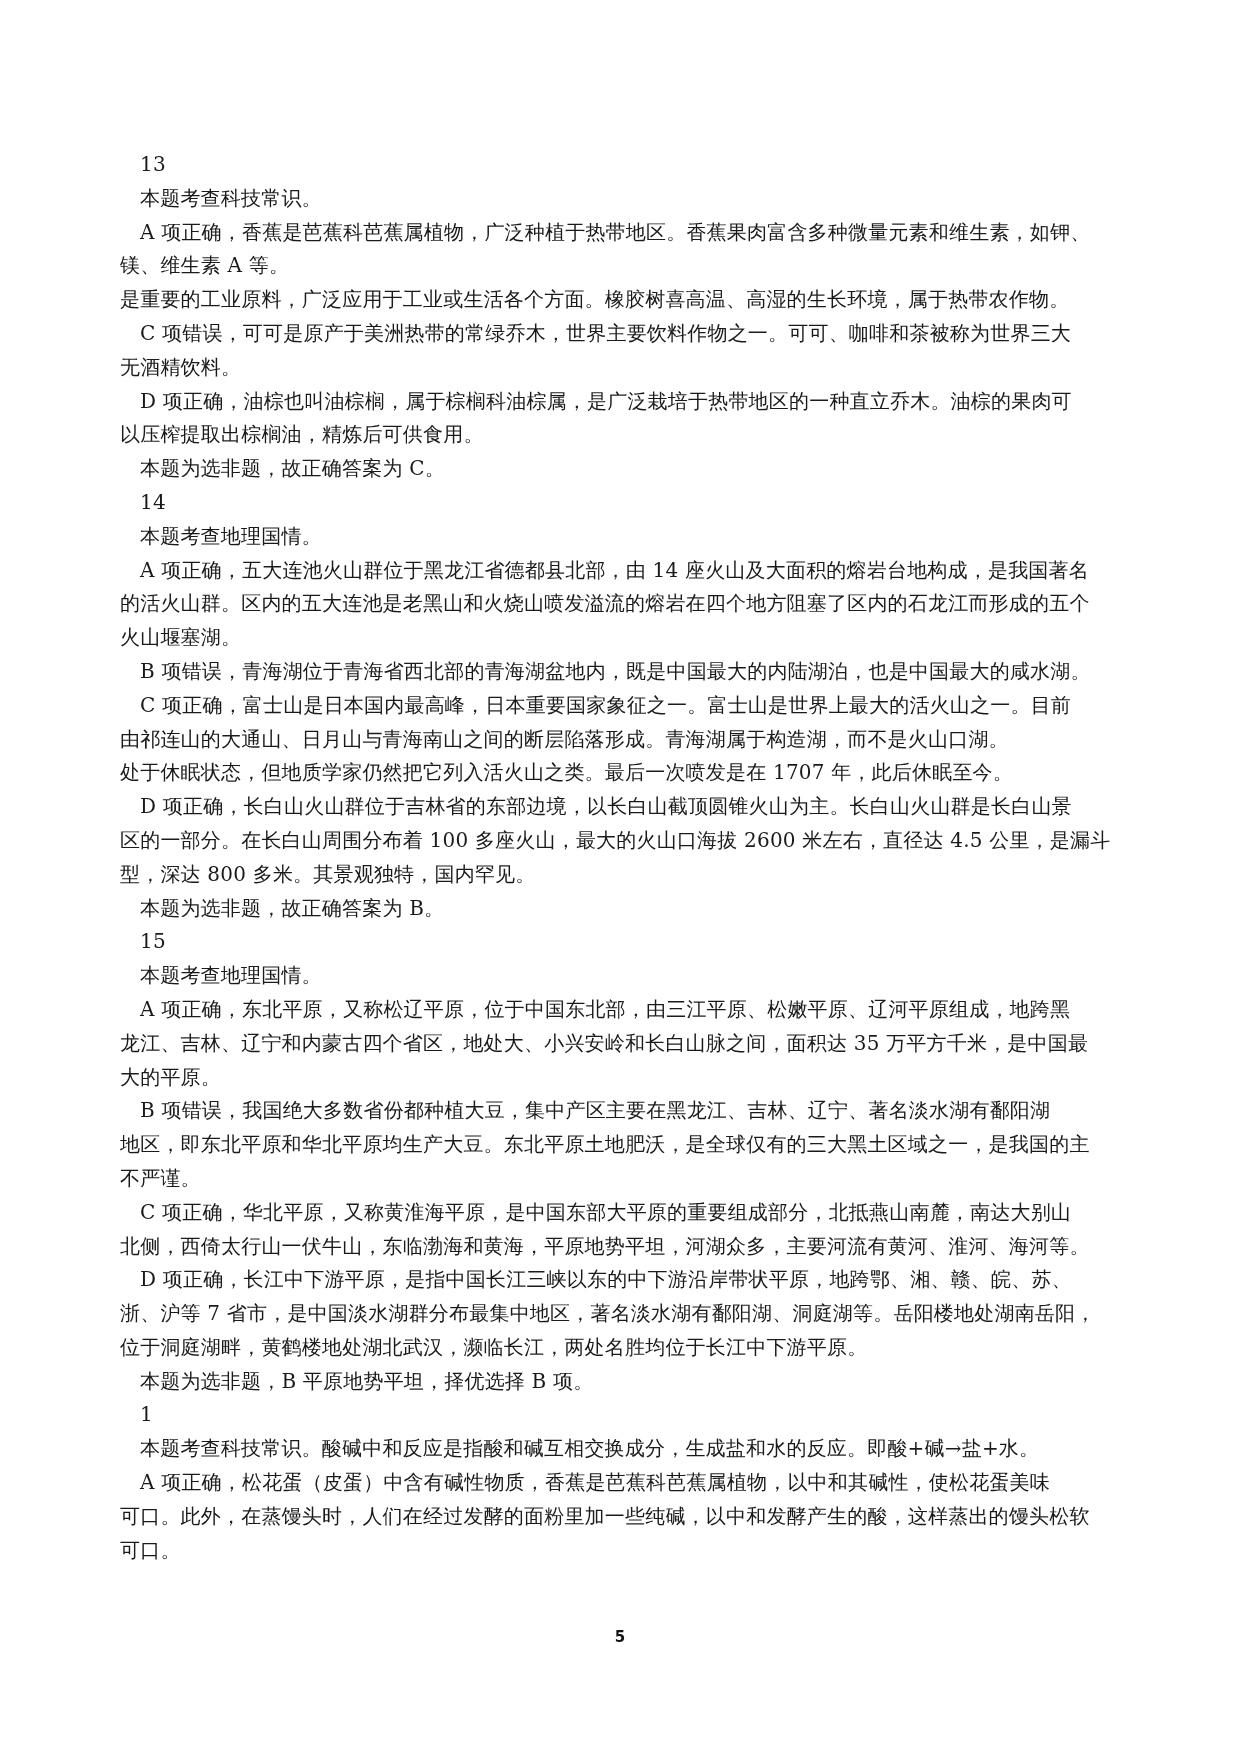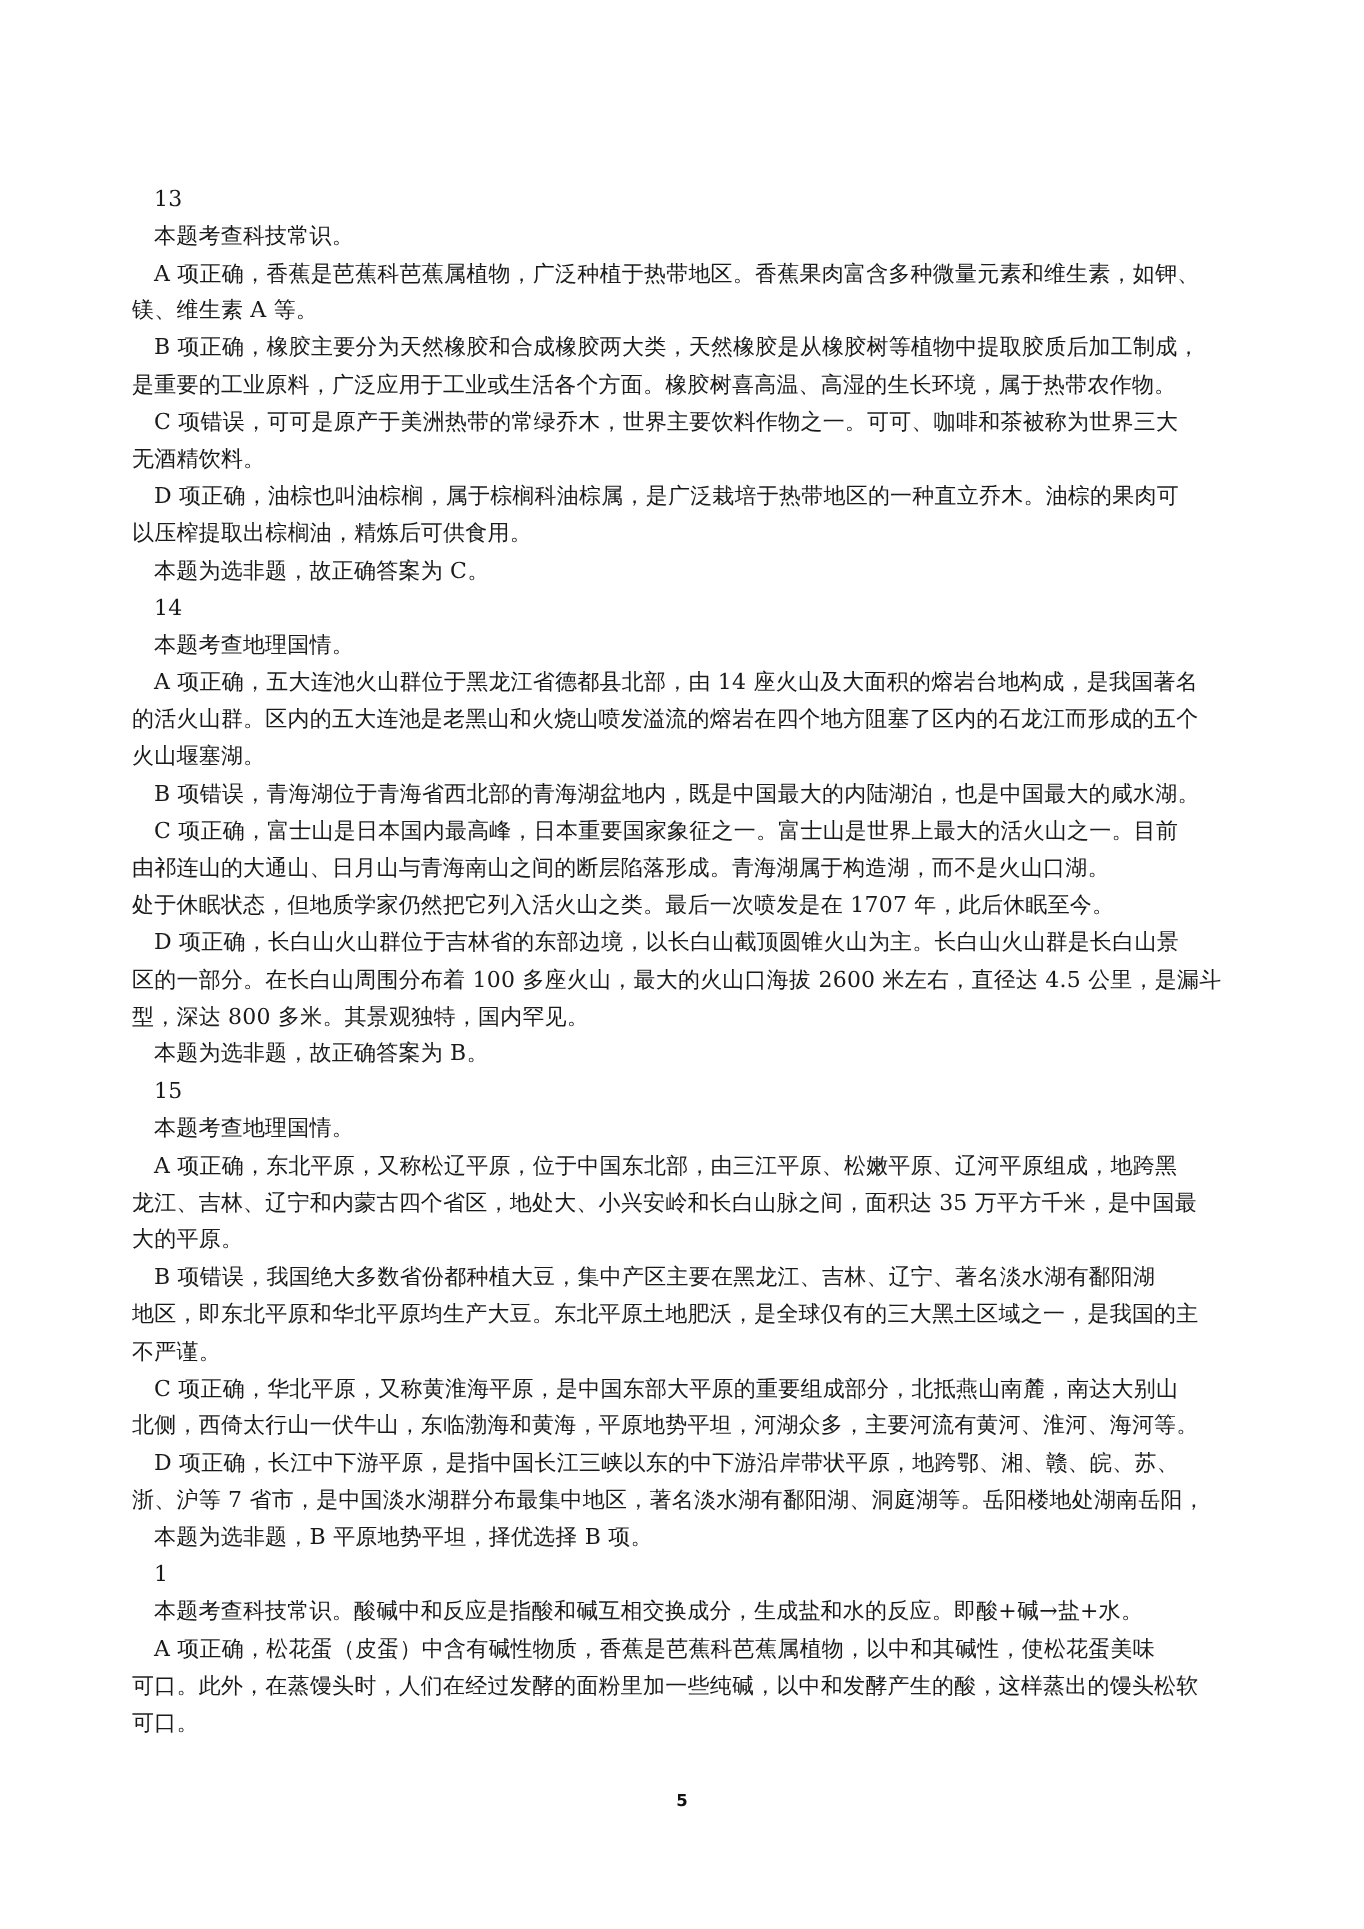--- a/index.html
+++ b/index.html
@@ -11,21 +11,21 @@
       width: 1240px;
       height: 1754px;
       position: relative;
       overflow: hidden;
       font-family: "DejaVu Serif", "Liberation Serif", serif;
       color: #1a1a1a;
     }
     .page {
       position: absolute;
       left: 120px;
-      top: 164px;
+      top: 148px;
       width: 1026px;
     }
     .line {
       font-size: 20px;
       line-height: 33.8px;
       height: 33.8px;
       white-space: nowrap;
       letter-spacing: 0.2px;
     }
     .qnum {
@@ -46,21 +46,20 @@
 </head>
 <body>
 
 <div class="page">
 
   <section>
     <div class="line qnum">13</div>
     <div class="line qnum">本题考查科技常识。</div>
     <div class="line qnum">A 项正确，香蕉是芭蕉科芭蕉属植物，广泛种植于热带地区。香蕉果肉富含多种微量元素和维生素，如钾、</div>
     <div class="line">镁、维生素 A 等。</div>
-    <div class="line qnum">B 项正确，橡胶主要分为天然橡胶和合成橡胶两大类，天然橡胶是从橡胶树等植物中提取胶质后加工制成，</div>
     <div class="line">是重要的工业原料，广泛应用于工业或生活各个方面。橡胶树喜高温、高湿的生长环境，属于热带农作物。</div>
     <div class="line qnum">C 项错误，可可是原产于美洲热带的常绿乔木，世界主要饮料作物之一。可可、咖啡和茶被称为世界三大</div>
     <div class="line">无酒精饮料。</div>
     <div class="line qnum">D 项正确，油棕也叫油棕榈，属于棕榈科油棕属，是广泛栽培于热带地区的一种直立乔木。油棕的果肉可</div>
     <div class="line">以压榨提取出棕榈油，精炼后可供食用。</div>
     <div class="line qnum">本题为选非题，故正确答案为 C。</div>
   </section>
 
   <section>
     <div class="line qnum">14</div>
@@ -84,20 +83,21 @@
     <div class="line qnum">A 项正确，东北平原，又称松辽平原，位于中国东北部，由三江平原、松嫩平原、辽河平原组成，地跨黑</div>
     <div class="line">龙江、吉林、辽宁和内蒙古四个省区，地处大、小兴安岭和长白山脉之间，面积达 35 万平方千米，是中国最</div>
     <div class="line">大的平原。</div>
     <div class="line qnum">B 项错误，我国绝大多数省份都种植大豆，集中产区主要在黑龙江、吉林、辽宁、著名淡水湖有鄱阳湖</div>
     <div class="line">地区，即东北平原和华北平原均生产大豆。东北平原土地肥沃，是全球仅有的三大黑土区域之一，是我国的主</div>
     <div class="line">不严谨。</div>
     <div class="line qnum">C 项正确，华北平原，又称黄淮海平原，是中国东部大平原的重要组成部分，北抵燕山南麓，南达大别山</div>
     <div class="line">北侧，西倚太行山一伏牛山，东临渤海和黄海，平原地势平坦，河湖众多，主要河流有黄河、淮河、海河等。</div>
     <div class="line qnum">D 项正确，长江中下游平原，是指中国长江三峡以东的中下游沿岸带状平原，地跨鄂、湘、赣、皖、苏、</div>
     <div class="line">浙、沪等 7 省市，是中国淡水湖群分布最集中地区，著名淡水湖有鄱阳湖、洞庭湖等。岳阳楼地处湖南岳阳，</div>
+    <div class="line">位于洞庭湖畔，黄鹤楼地处湖北武汉，濒临长江，两处名胜均位于长江中下游平原。</div>
     <div class="line qnum">本题为选非题，B 平原地势平坦，择优选择 B 项。</div>
   </section>
 
   <section>
     <div class="line qnum">1</div>
     <div class="line qnum">本题考查科技常识。酸碱中和反应是指酸和碱互相交换成分，生成盐和水的反应。即酸+碱→盐+水。</div>
     <div class="line qnum">A 项正确，松花蛋（皮蛋）中含有碱性物质，香蕉是芭蕉科芭蕉属植物，以中和其碱性，使松花蛋美味</div>
     <div class="line">可口。此外，在蒸馒头时，人们在经过发酵的面粉里加一些纯碱，以中和发酵产生的酸，这样蒸出的馒头松软</div>
     <div class="line">可口。</div>
   </section>

